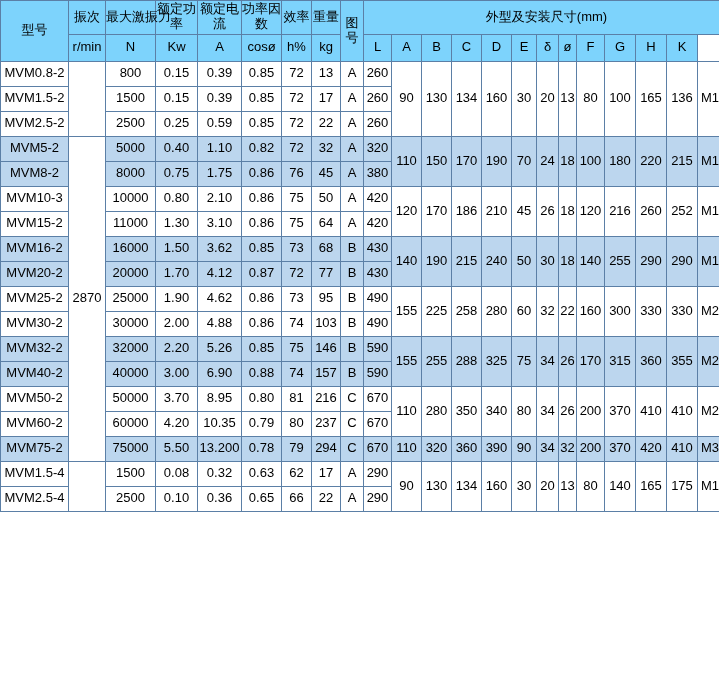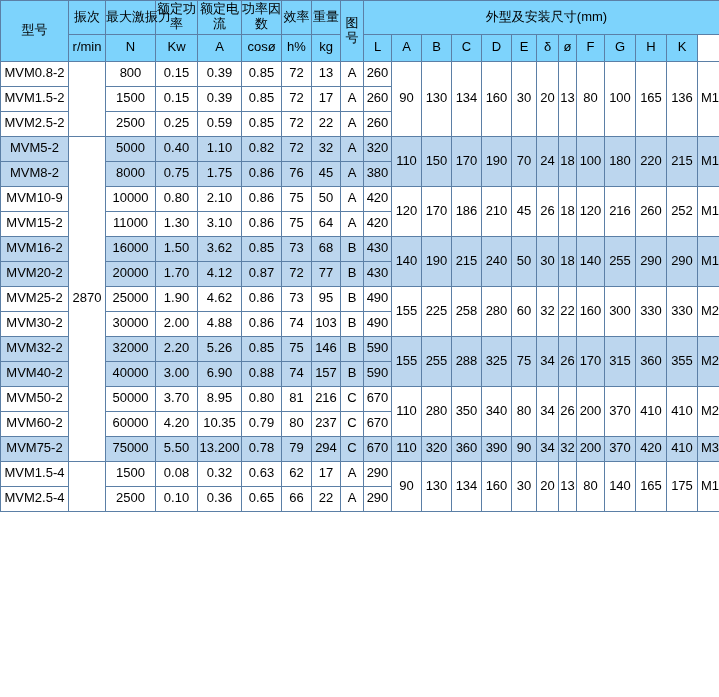--- a/index.html
+++ b/index.html
@@ -204,21 +204,21 @@
           <td class="blue">8000</td>
           <td class="blue">0.75</td>
           <td class="blue">1.75</td>
           <td class="blue">0.86</td>
           <td class="blue">76</td>
           <td class="blue">45</td>
           <td class="blue">A</td>
           <td class="blue">380</td>
         </tr>
         <tr>
-          <td class="white model">MVM10-9</td>
+          <td class="white model">MVM10-3</td>
           <td class="white">10000</td>
           <td class="white">0.80</td>
           <td class="white">2.10</td>
           <td class="white">0.86</td>
           <td class="white">75</td>
           <td class="white">50</td>
           <td class="white">A</td>
           <td class="white">420</td>
           <td class="white" rowspan="2">120</td>
           <td class="white" rowspan="2">170</td>

